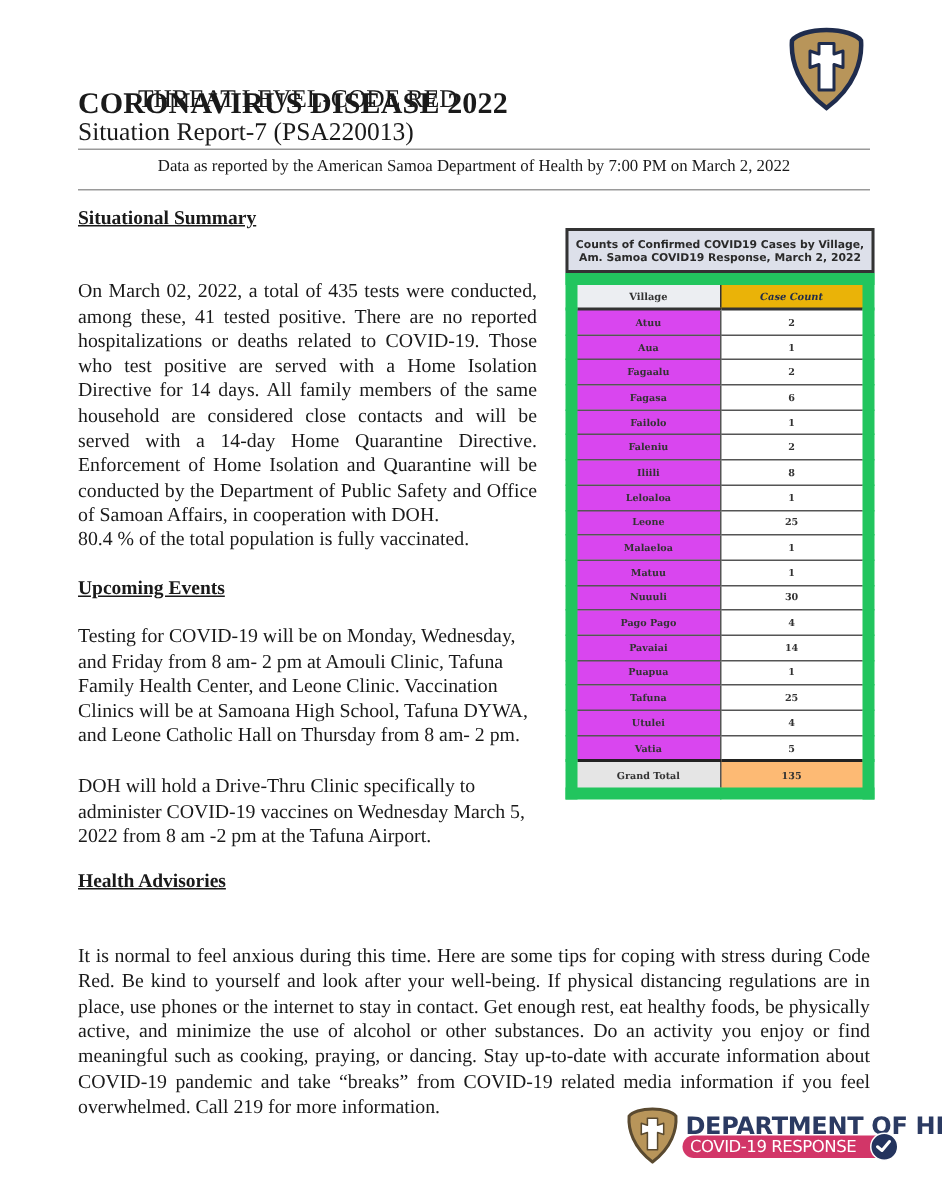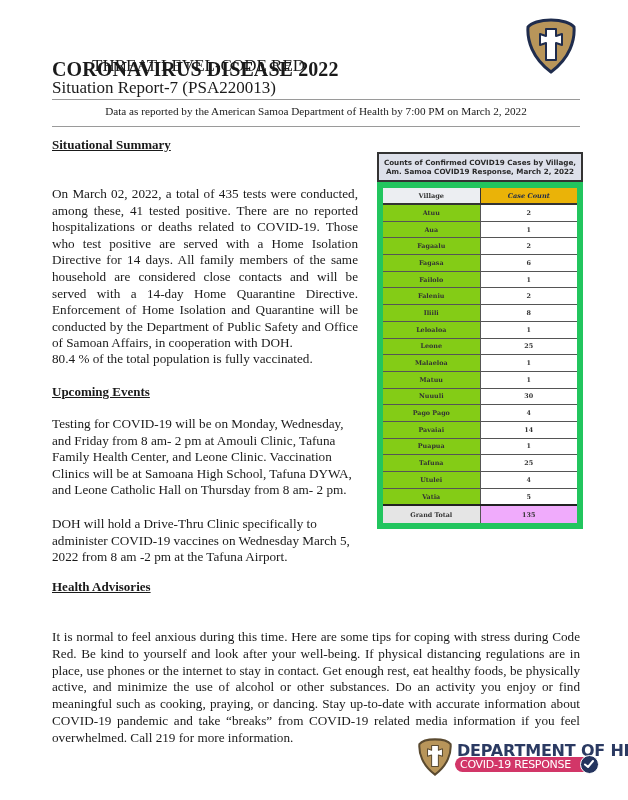--- a/index.html
+++ b/index.html
@@ -16,42 +16,42 @@
   .rule1 { top: 99px; }
   .rule2 { top: 126px; }
   .data-note { position: absolute; left: 52px; width: 528px; top: 105px; text-align: center; font-size: 11.2px; }
   .section-head { position: absolute; left: 52px; font-size: 13px; font-weight: bold; text-decoration: underline; }
   .para { position: absolute; left: 52px; font-size: 13.2px; line-height: 16.6px; }
   .justify { text-align: justify; text-align-last: left; margin-top: 18px; }
   
   .case-table {
     position: absolute; left: 377px; top: 152px; width: 206px;
     border-collapse: collapse; font-family: "DejaVu Serif", serif;
-    border: 6px solid #22c55e;
+    border: 8px solid #22c55e;
     padding-left: 24px;
   }
   .case-table caption {
     caption-side: top; background: #dde0ea; border: 2px solid #333; border-bottom: 2px solid #333;
     font-family: "DejaVu Sans", sans-serif; font-weight: bold; font-size: 7.2px; line-height: 9px;
     padding: 4px 4px; text-align: center; color: #2a2a2a;
   }
   .case-table th {
     font-size: 6.6px; font-weight: bold; height: 15px; padding: 0; border: 1px solid #333;
     border-bottom: 2px solid #333;
   }
   .case-table th.village-h { background: #eceef2; color: #333; width: 50%; }
   .case-table th.count-h { background: #eab308; color: #1e2a4a; font-style: italic; }
   .case-table td {
     font-size: 6.4px; font-weight: bold; height: 15.7px; padding: 0; text-align: center;
     border: 1px solid #555;
   }
-  .case-table td.vname { background: #84cc16; color: #333; }
+  .case-table td.vname { background: #d946ef; color: #333; }
   .case-table td.vcount { background: #ffffff; color: #333; }
   .case-table tr.total td { border-top: 2.5px solid #222; background: #e5e5e5; height: 17px; }
-  .case-table tr.total td.vcount { background: #f0abfc; }
+  .case-table tr.total td.vcount { background: #fdba74; }
   .footer-logo { position: absolute; left: 417px; top: 738px; width: 190px; height: 40px; }
   .footer-shield { position: absolute; left: 0; top: 0; width: 36px; height: 38px; }
   .footer-dept {
     position: absolute; left: 40px; top: 3px; font-family: "DejaVu Sans", sans-serif; font-weight: bold;
     font-size: 16px; color: #2b3a62; letter-spacing: -0.2px; white-space: nowrap;
   }
   .footer-pill {
     position: absolute; left: 38px; top: 19px; width: 136px; height: 15px; background: #d23668;
     border-radius: 8px; color: #fff; font-family: "DejaVu Sans", sans-serif; font-size: 11px;
     line-height: 15px; padding-left: 5px; box-sizing: border-box; white-space: nowrap; letter-spacing: -0.3px;

